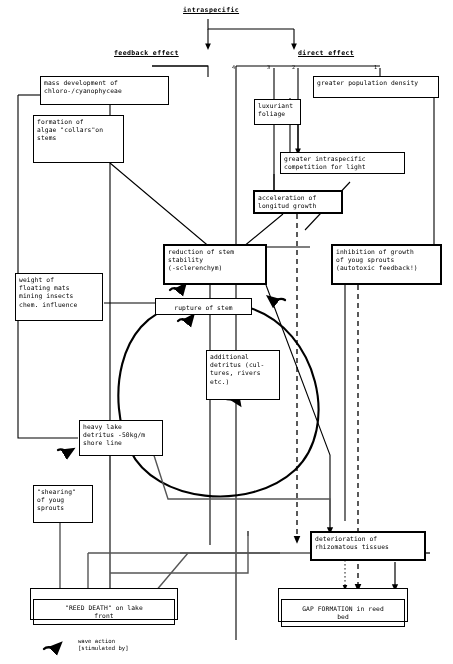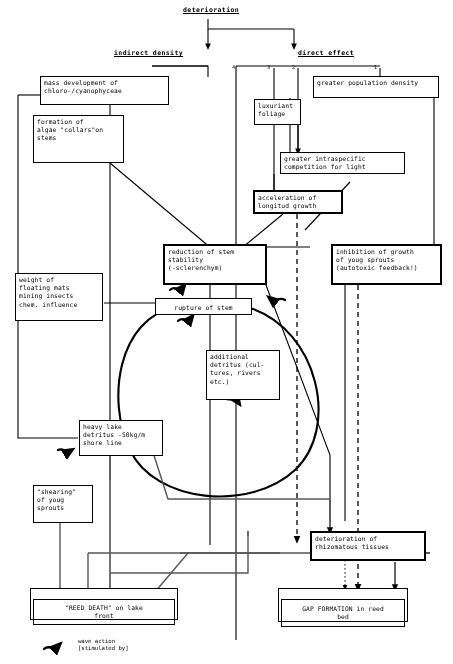--- a/index.html
+++ b/index.html
@@ -192,23 +192,23 @@
       <path d="M225,398 c5,4 9,-2 13,4" marker-end="url(#ah)"></path>
       <path d="M58,450 c6,-3 7,4 12,1" marker-end="url(#ah)"></path>
       <path d="M285,300 c-6,-4 -9,3 -14,-1" marker-end="url(#ah)"></path>
     </g>
 
     <g stroke="#000" stroke-width="2.4" fill="none" stroke-linecap="round">
       <path d="M44,649 c5,-5 9,2 14,-3" marker-end="url(#ah)"></path>
     </g>
   </svg>
 
-  <div class="hdr" style="left:183px; top:6px;">deterioration</div>
-
-  <div class="hdr" style="left:114px; top:49px;">indirect density</div>
+  <div class="hdr" style="left:183px; top:6px;">intraspecific</div>
+
+  <div class="hdr" style="left:114px; top:49px;">feedback effect</div>
 
   <div class="hdr" style="left:268px; top:49px;padding-left:30px;">direct effect</div>
 
   <div class="branchnum" style="left:232px; top:64px;">4</div>
   <div class="branchnum" style="left:267px; top:64px;">3</div>
   <div class="branchnum" style="left:292px; top:64px;">2</div>
   <div class="branchnum" style="left:374px; top:64px;">1</div>
 
   <div class="node" style="left:40px; top:76px; width:129px; height:29px;">mass development of
 chloro-/cyanophyceae</div>

